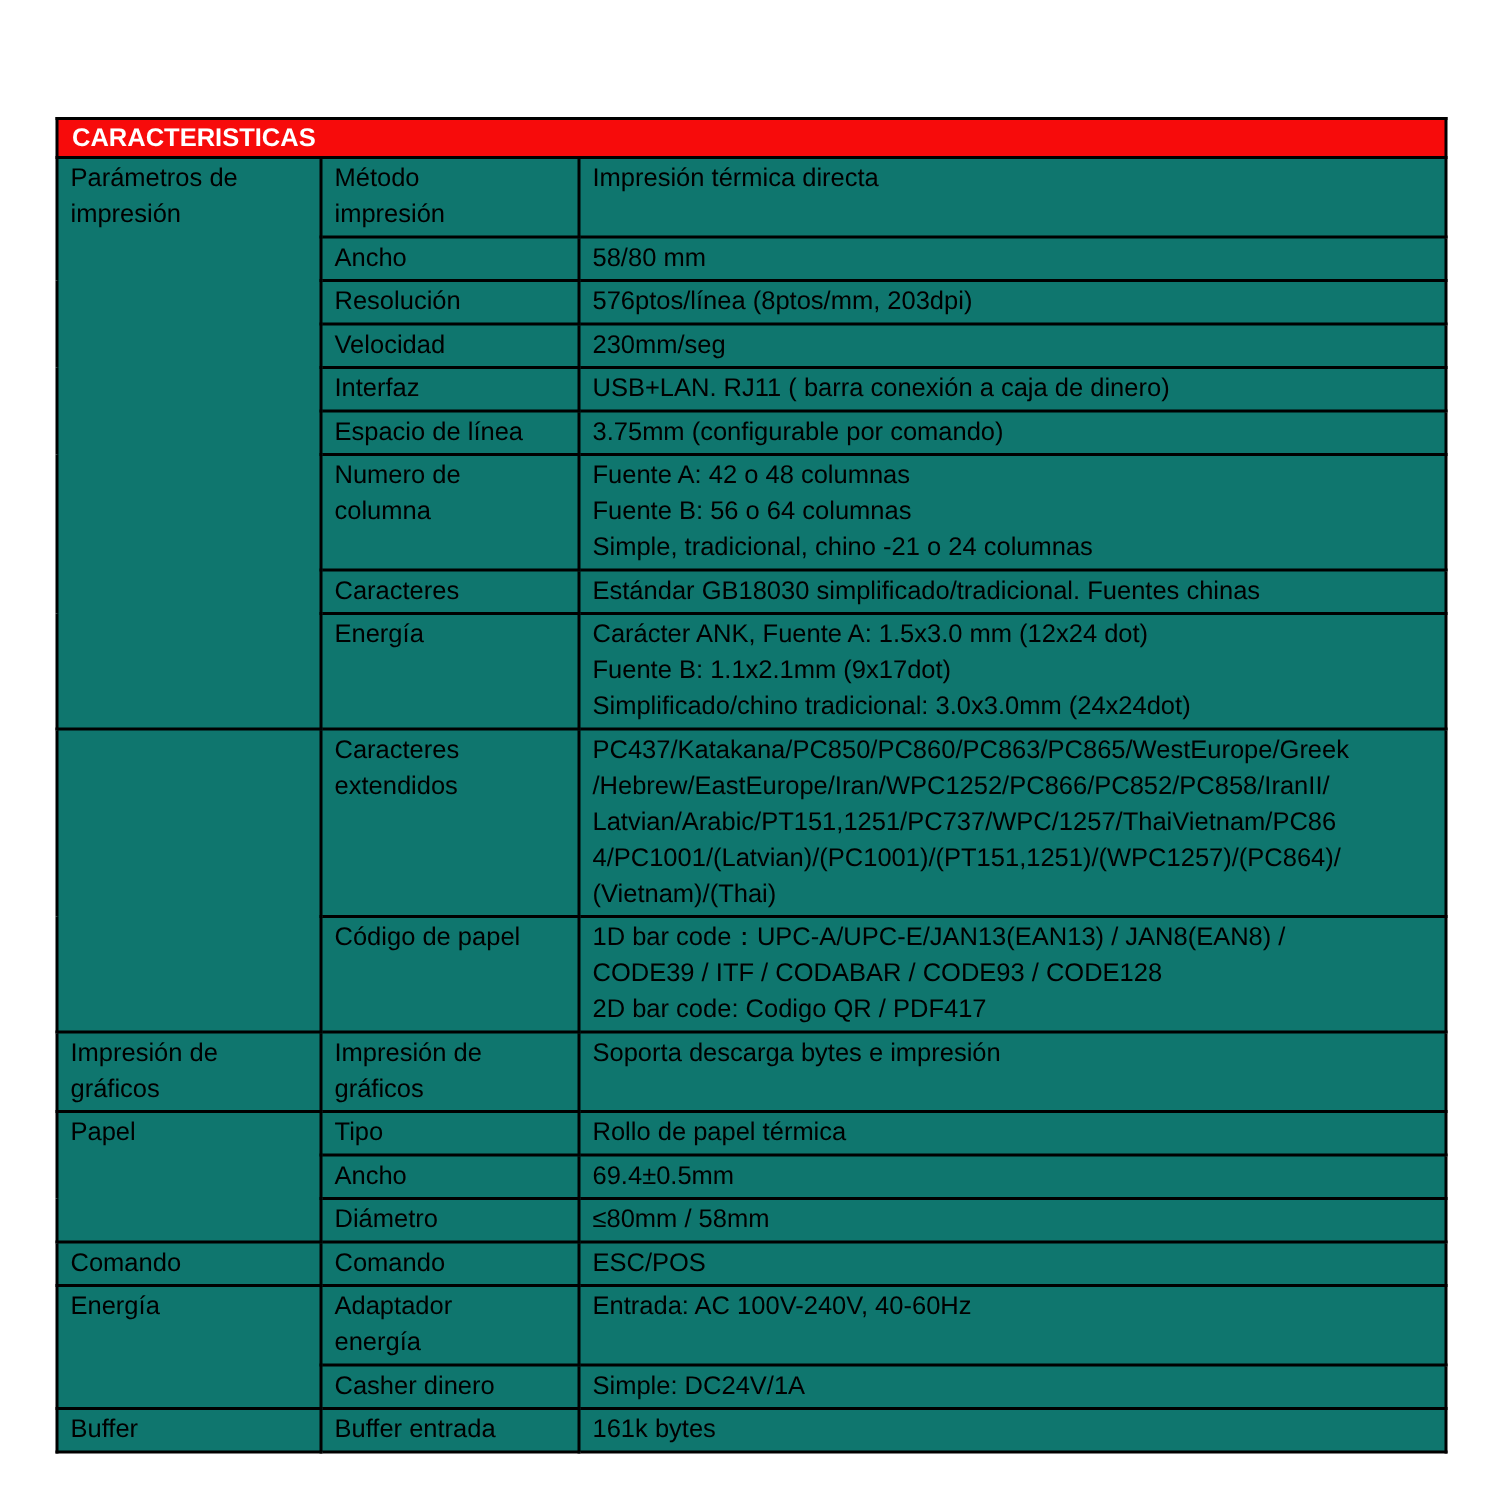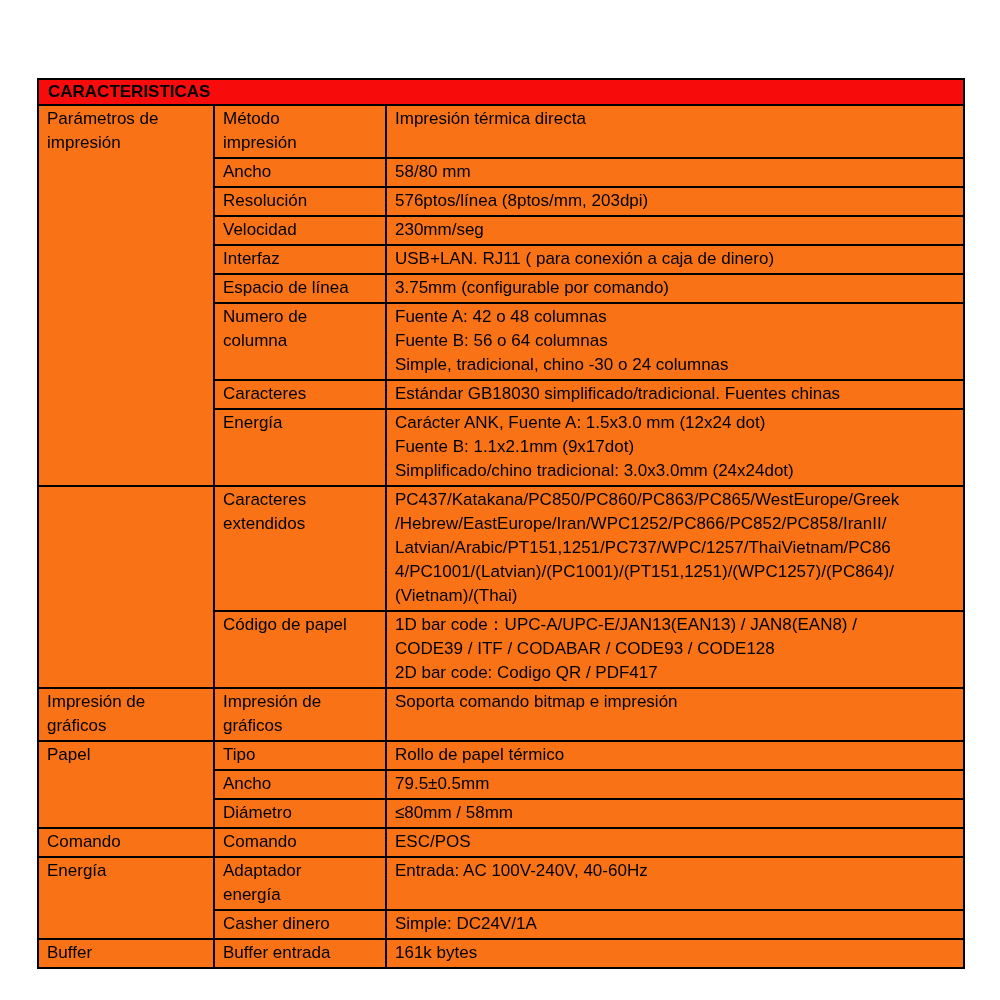--- a/index.html
+++ b/index.html
@@ -23,25 +23,25 @@
     border: 2px solid #000000;
   }
   table.spec td {
     border: 2px solid #000000;
     vertical-align: top;
     padding: 1px 8px 2px 8px;
     font-size: 17px;
     line-height: 24px;
     white-space: pre-wrap;
     word-wrap: break-word;
-    background: #f97316;
+    background: #0f766e;
   }
   table.spec td.header-cell {
     background: #f70b0b;
-    color: #000000;
+    color: #ffffff;
     font-weight: bold;
     font-size: 17px;
     line-height: 22px;
     padding: 1px 8px 1px 9px;
     letter-spacing: 0px;
   }
   col.c1 { width: 176px; }
   col.c2 { width: 172px; }
   col.c3 { width: 578px; }
 </style>
@@ -75,32 +75,32 @@
       <tr>
         <td>Resolución</td>
         <td>576ptos/línea (8ptos/mm, 203dpi)</td>
       </tr>
       <tr>
         <td>Velocidad</td>
         <td>230mm/seg</td>
       </tr>
       <tr>
         <td>Interfaz</td>
-        <td>USB+LAN. RJ11 ( para conexión a caja de dinero)</td>
+        <td>USB+LAN. RJ11 ( barra conexión a caja de dinero)</td>
       </tr>
       <tr>
         <td>Espacio de línea</td>
         <td>3.75mm (configurable por comando)</td>
       </tr>
       <tr>
         <td>Numero de
 columna</td>
         <td>Fuente A: 42 o 48 columnas
 Fuente B: 56 o 64 columnas
-Simple, tradicional, chino -30 o 24 columnas</td>
+Simple, tradicional, chino -21 o 24 columnas</td>
       </tr>
       <tr>
         <td>Caracteres</td>
         <td>Estándar GB18030 simplificado/tradicional. Fuentes chinas</td>
       </tr>
       <tr>
         <td>Energía</td>
         <td>Carácter ANK, Fuente A: 1.5x3.0 mm (12x24 dot)
 Fuente B: 1.1x2.1mm (9x17dot)
 Simplificado/chino tradicional: 3.0x3.0mm (24x24dot)</td>
@@ -121,31 +121,31 @@
         <td>1D bar code：UPC-A/UPC-E/JAN13(EAN13) / JAN8(EAN8) /
 CODE39 / ITF / CODABAR / CODE93 / CODE128
 2D bar code: Codigo QR / PDF417</td>
       </tr>
 
       <tr>
         <td>Impresión de
 gráficos</td>
         <td>Impresión de
 gráficos</td>
-        <td>Soporta comando bitmap e impresión</td>
+        <td>Soporta descarga bytes e impresión</td>
       </tr>
 
       <tr>
         <td rowspan="3">Papel</td>
         <td>Tipo</td>
-        <td>Rollo de papel térmico</td>
+        <td>Rollo de papel térmica</td>
       </tr>
       <tr>
         <td>Ancho</td>
-        <td>79.5±0.5mm</td>
+        <td>69.4±0.5mm</td>
       </tr>
       <tr>
         <td>Diámetro</td>
         <td>≤80mm / 58mm</td>
       </tr>
 
       <tr>
         <td>Comando</td>
         <td>Comando</td>
         <td>ESC/POS</td>

